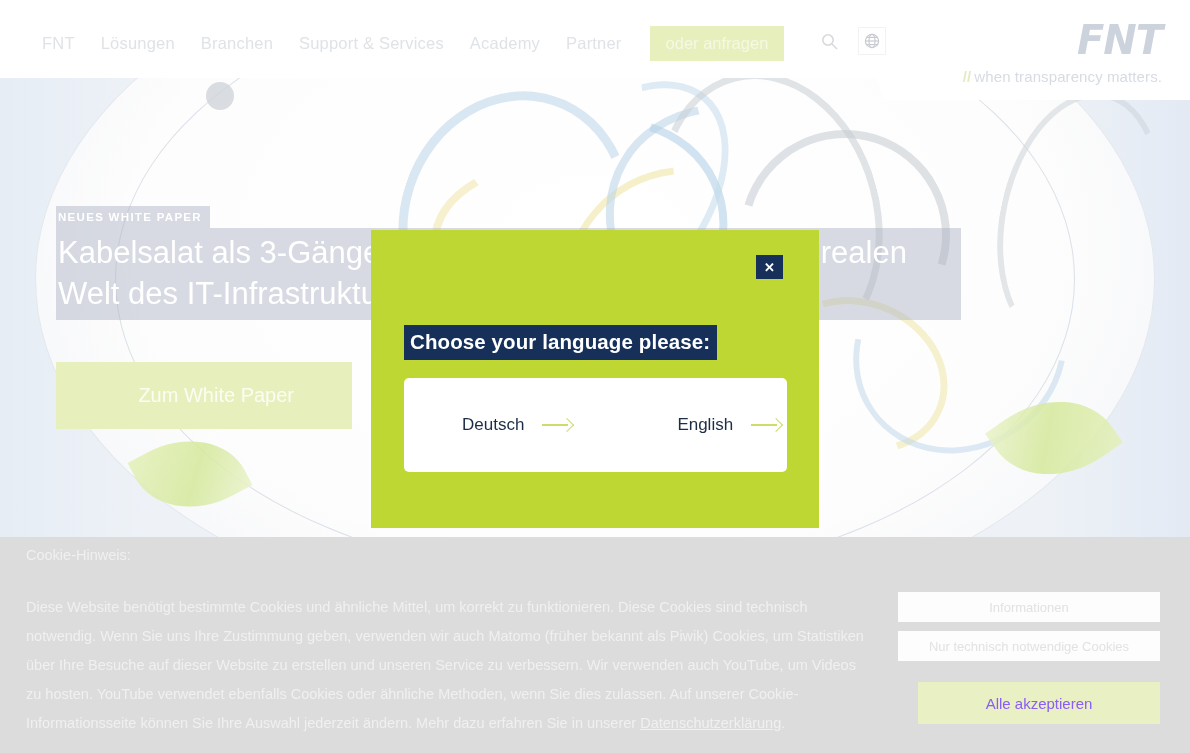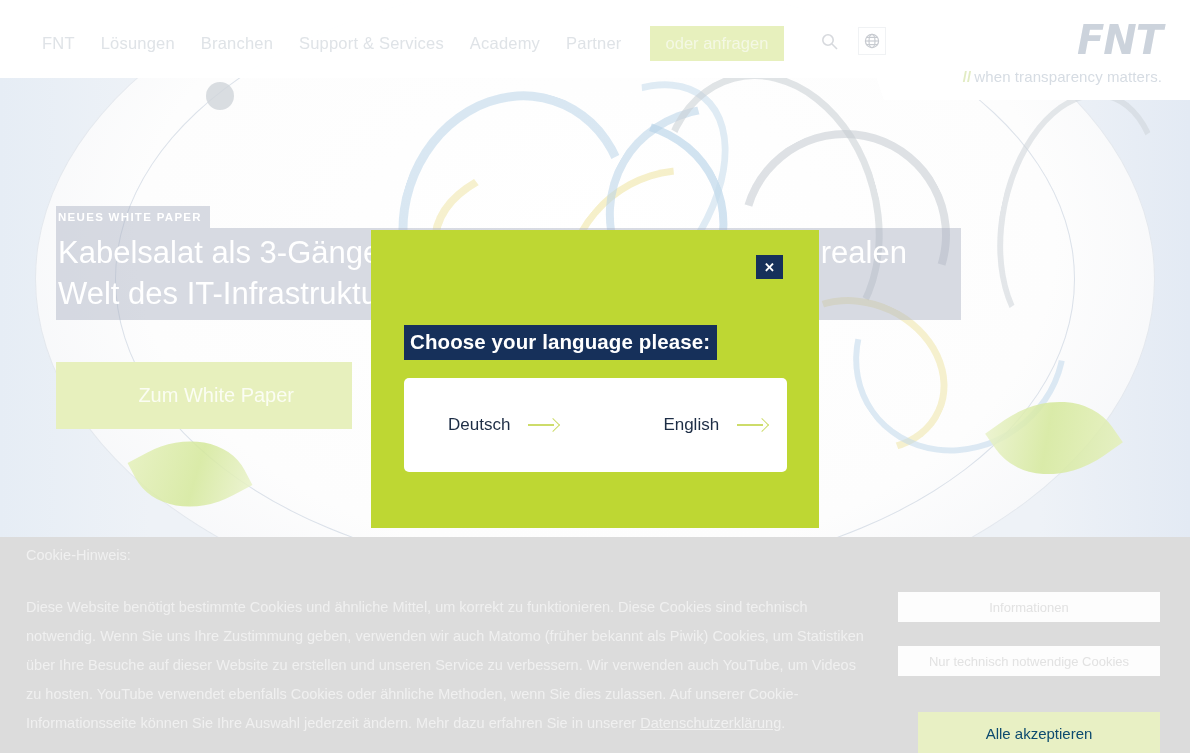--- a/index.html
+++ b/index.html
@@ -134,21 +134,21 @@
   }
   .lang-card {
     position: absolute; left: 33px; top: 148px; width: 383px; height: 94px;
     background: #ffffff; border-radius: 5px;
     display: flex; align-items: center;
   }
   .lang-opt {
     display: flex; align-items: center; gap: 18px; cursor: pointer;
     color: #1d2d45; font-size: 17px;
   }
-  .lang-opt.de { margin-left: 44px; }
+  .lang-opt.de { margin-left: 58px; }
   .lang-opt.en { margin-left: 105px; }
   .arrow { width: 30px; height: 14px; position: relative; }
   .arrow::before {
     content: ""; position: absolute; left: 0; top: 6px;
     width: 26px; height: 1.6px; background: #cddc6a;
   }
   .arrow::after {
     content: ""; position: absolute; right: 0; top: 2px;
     width: 9px; height: 9px; border-top: 1.6px solid #cddc6a; border-right: 1.6px solid #cddc6a;
     transform: rotate(45deg);
@@ -165,29 +165,29 @@
   }
   .cookie-body {
     position: absolute; left: 26px; top: 56px; width: 840px;
     font-size: 14.5px; line-height: 29px; color: #f0f0f0;
   }
   .cookie-body a {
     color: #f0f0f0; text-decoration: underline;
   }
   .cookie-actions {
     position: absolute; left: 898px; top: 55px; width: 262px;
-    display: flex; flex-direction: column; gap: 24px;
+    display: flex; flex-direction: column; gap: 9px;
   }
   .ck-btn {
     height: 30px; display: flex; align-items: center; justify-content: center;
     font-size: 13px; cursor: pointer;
   }
   .ck-btn.light { background: #fdfdfd; color: #e2e2e2; }
   .ck-btn.accept {
-    background: #e8f0c4; color: #0c4a6e; height: 42px; margin-top: 12px; font-size: 15px; margin-left: 20px;
+    background: #e8f0c4; color: #8b5cf6; height: 42px; margin-top: 12px; font-size: 15px; margin-left: 20px;
   }
 
   
   .watermark {
     position: absolute; left: 866px; top: 654px; z-index: 60;
     pointer-events: none; opacity: .5;
   }
   .wm-text {
     font-family: "DejaVu Sans", sans-serif;
     font-size: 62px; font-weight: 400; letter-spacing: 1px;

